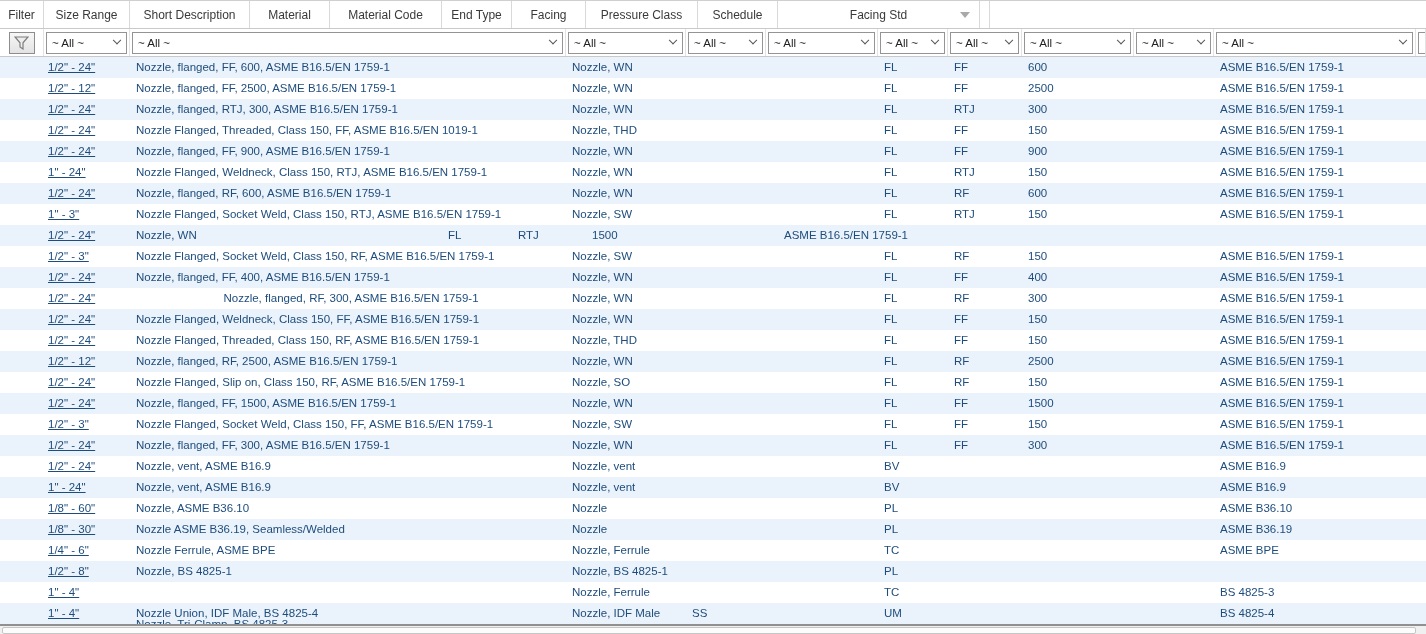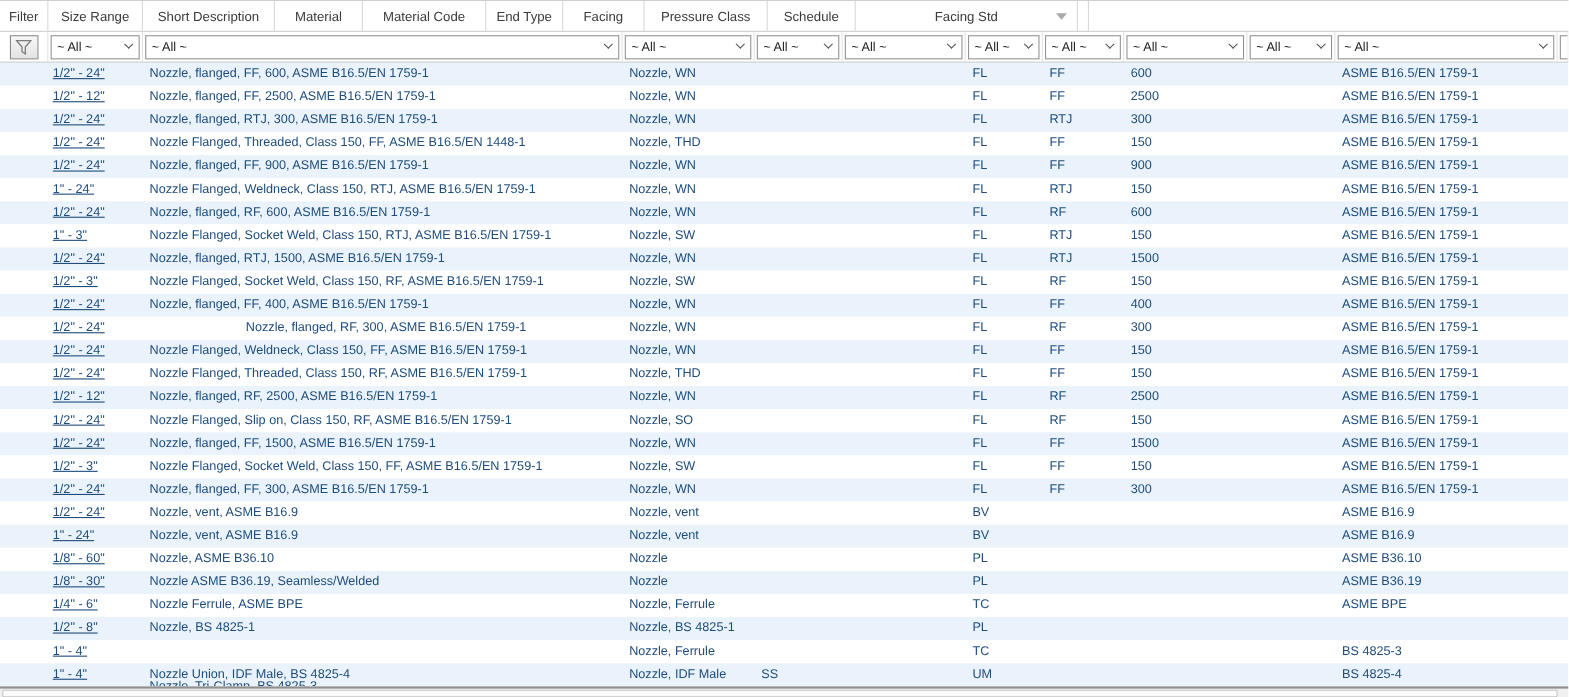--- a/index.html
+++ b/index.html
@@ -228,21 +228,21 @@
         <div class="cell c6" style="width: 70px;">FL</div>
         <div class="cell c7" style="width: 74px;">RTJ</div>
         <div class="cell c8" style="width: 112px;">300</div>
         <div class="cell c9" style="width: 80px;"></div>
         <div class="cell c10" style="width: 202px;">ASME B16.5/EN 1759-1</div>
         <div class="cell c11" style="width: 10px;"></div>
       </div>
       <div class="row">
         <div class="cell c0" style="width: 44px;"></div>
         <div class="cell c1" style="width: 86px;"><span class="size-link">1/2" - 24"</span></div>
-        <div class="cell c2" style="width: 436px;">Nozzle Flanged, Threaded, Class 150, FF, ASME B16.5/EN 1448-1</div>
+        <div class="cell c2" style="width: 436px;">Nozzle Flanged, Threaded, Class 150, FF, ASME B16.5/EN 1019-1</div>
         <div class="cell c3" style="width: 120px;">Nozzle, THD</div>
         <div class="cell c4" style="width: 80px;"></div>
         <div class="cell c5" style="width: 112px;"></div>
         <div class="cell c6" style="width: 70px;">FL</div>
         <div class="cell c7" style="width: 74px;">FF</div>
         <div class="cell c8" style="width: 112px;">150</div>
         <div class="cell c9" style="width: 80px;"></div>
         <div class="cell c10" style="width: 202px;">ASME B16.5/EN 1759-1</div>
         <div class="cell c11" style="width: 10px;"></div>
       </div>
@@ -298,21 +298,20 @@
         <div class="cell c6" style="width: 70px;">FL</div>
         <div class="cell c7" style="width: 74px;">RTJ</div>
         <div class="cell c8" style="width: 112px;">150</div>
         <div class="cell c9" style="width: 80px;"></div>
         <div class="cell c10" style="width: 202px;">ASME B16.5/EN 1759-1</div>
         <div class="cell c11" style="width: 10px;"></div>
       </div>
       <div class="row">
         <div class="cell c0" style="width: 44px;"></div>
         <div class="cell c1" style="width: 86px;"><span class="size-link">1/2" - 24"</span></div>
-        <div class="cell c2" style="width: 436px;">Nozzle, flanged, RTJ, 1500, ASME B16.5/EN 1759-1</div>
         <div class="cell c3" style="width: 120px;">Nozzle, WN</div>
         <div class="cell c4" style="width: 80px;"></div>
         <div class="cell c5" style="width: 112px;"></div>
         <div class="cell c6" style="width: 70px;">FL</div>
         <div class="cell c7" style="width: 74px;">RTJ</div>
         <div class="cell c8" style="width: 112px;">1500</div>
         <div class="cell c9" style="width: 80px;"></div>
         <div class="cell c10" style="width: 202px;">ASME B16.5/EN 1759-1</div>
         <div class="cell c11" style="width: 10px;"></div>
       </div>

